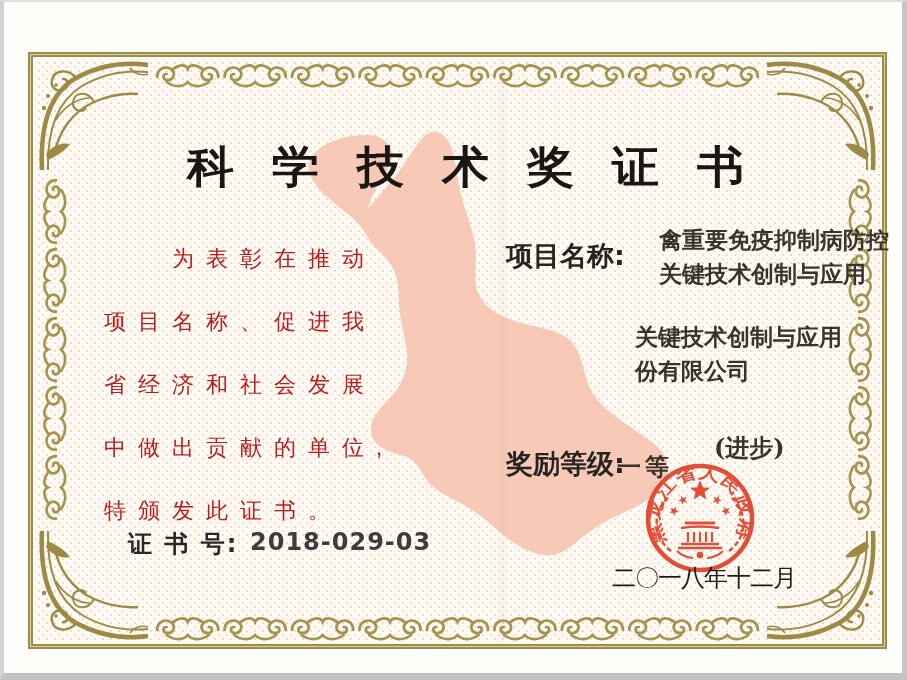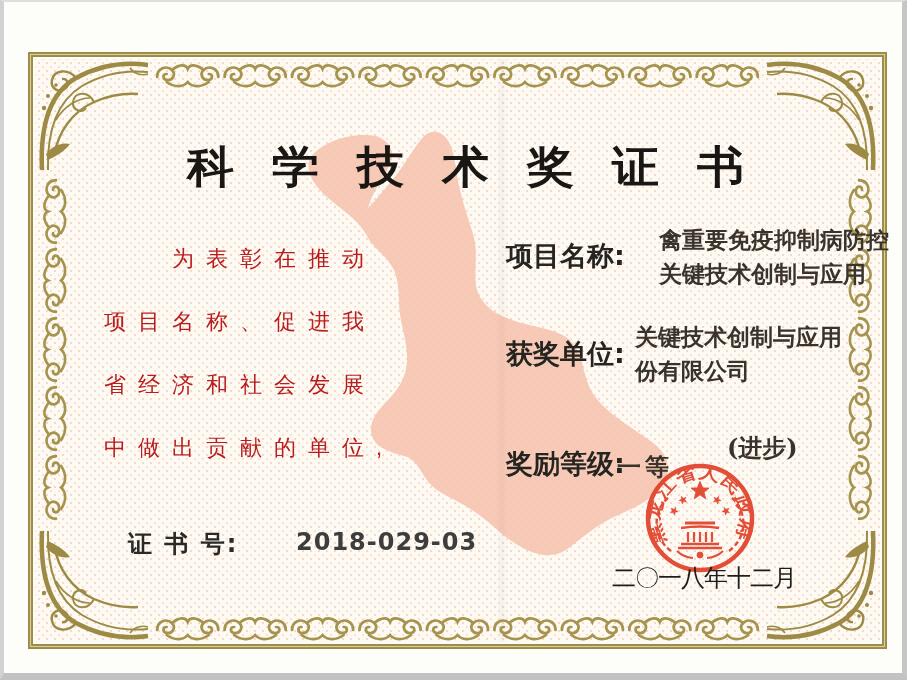--- a/index.html
+++ b/index.html
@@ -22,25 +22,25 @@
   .citation{position:absolute;left:100px;top:225px;width:400px;font-size:22px;line-height:63px;
         letter-spacing:12px;color:#b91c1c;font-family:Liberation Sans, sans-serif;}
   .citation .indent{padding-left:68px;}
   .flabel{position:absolute;font-size:27px;font-weight:bold;color:#262420;white-space:nowrap;}
   .fvalue{position:absolute;font-size:23px;line-height:34px;font-weight:600;color:#39332c;
         font-family:"DejaVu Serif",serif;white-space:nowrap;}
   .lbl-project{left:502px;top:236px;}  .val-project{left:631px;top:221px;margin-left:24px;}
   .lbl-awardee{left:502px;top:334px;}  .val-awardee{left:631px;top:318px;}
   .lbl-grade{left:502px;top:426px;margin-top:18px;}
   .val-grade{left:613px;top:429px;font-size:24px;letter-spacing:4px;margin-top:19px;}
-  .val-gradenote{left:710px;top:429px;font-size:24px;margin-left:13px;}
+  .val-gradenote{left:710px;top:429px;font-size:24px;}
   .certno-label{position:absolute;left:124px;top:526px;font-size:24px;font-weight:bold;
         letter-spacing:2px;color:#2b2926;white-space:nowrap;text-align:right;}
   .certno-value{position:absolute;left:246px;top:526px;font-size:24px;font-weight:600;
-        letter-spacing:1px;color:#3d3d3d;white-space:nowrap;margin-left:46px;}
+        letter-spacing:1px;color:#3d3d3d;white-space:nowrap;}
   .date{position:absolute;left:608px;top:524px;font-size:24px;letter-spacing:-1px;
         color:#1e1c1a;font-family:Liberation Mono, monospace;white-space:nowrap;z-index:6;margin-top:36px;}
   .seal{position:absolute;left:621px;top:441px;z-index:5;}
 </style>
 </head>
 <body>
 
 <div id="page">
 
   <div class="dotted"></div>
@@ -139,29 +139,29 @@
     <use href="#cornOrn" transform="translate(877,641) scale(-1,-1)"></use>
   </svg>
 
   <div class="title">科学技术奖证书</div>
 
   <div class="citation">
     <div class="indent">为表彰在推动</div>
     <div>项目名称、促进我</div>
     <div>省经济和社会发展</div>
     <div>中做出贡献的单位,</div>
+    <div>特颁发此证书。</div>
   </div>
 
   <div class="flabel lbl-project">项目名称:</div>
   <div class="fvalue val-project">
     <div>禽重要免疫抑制病防控</div>
     <div>关键技术创制与应用</div>
   </div>
 
-  <div class="flabel lbl-awardee">获奖单位:</div>
   <div class="fvalue val-awardee">
     <div>关键技术创制与应用</div>
     <div>份有限公司</div>
   </div>
 
   <div class="flabel lbl-grade">奖励等级:</div>
   <div class="fvalue val-grade">一等</div>
   <div class="fvalue val-gradenote">(进步)</div>
 
   <div class="certno-label">证 书 号:</div>

